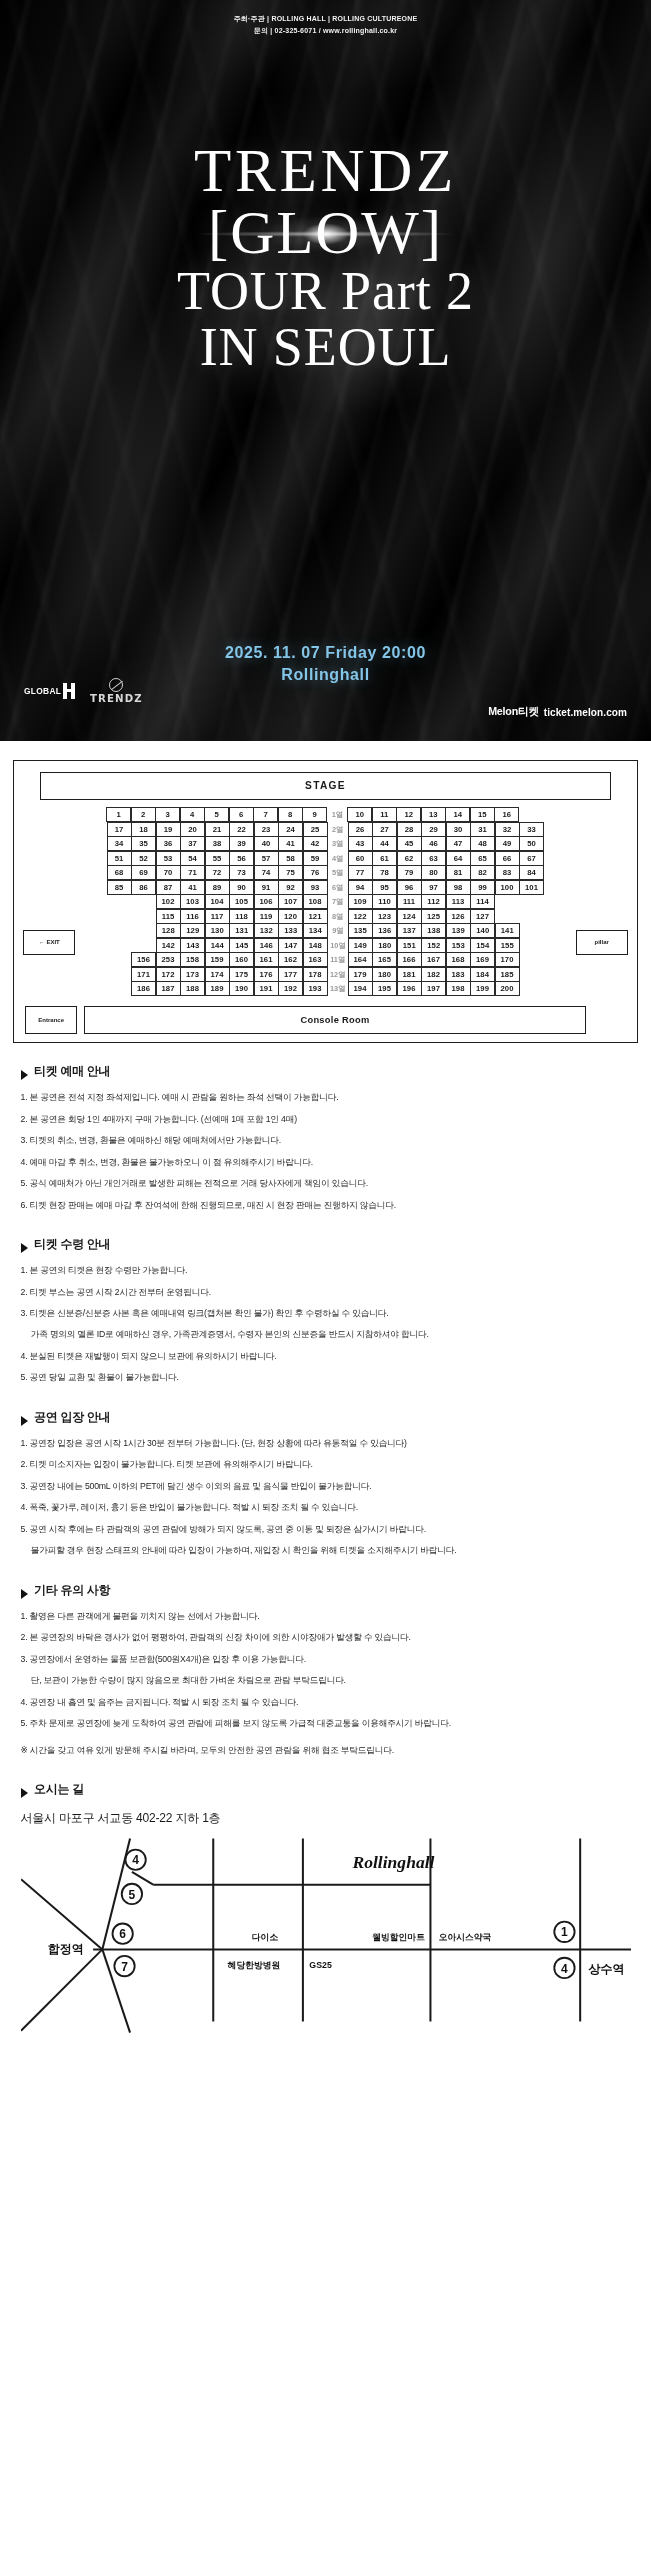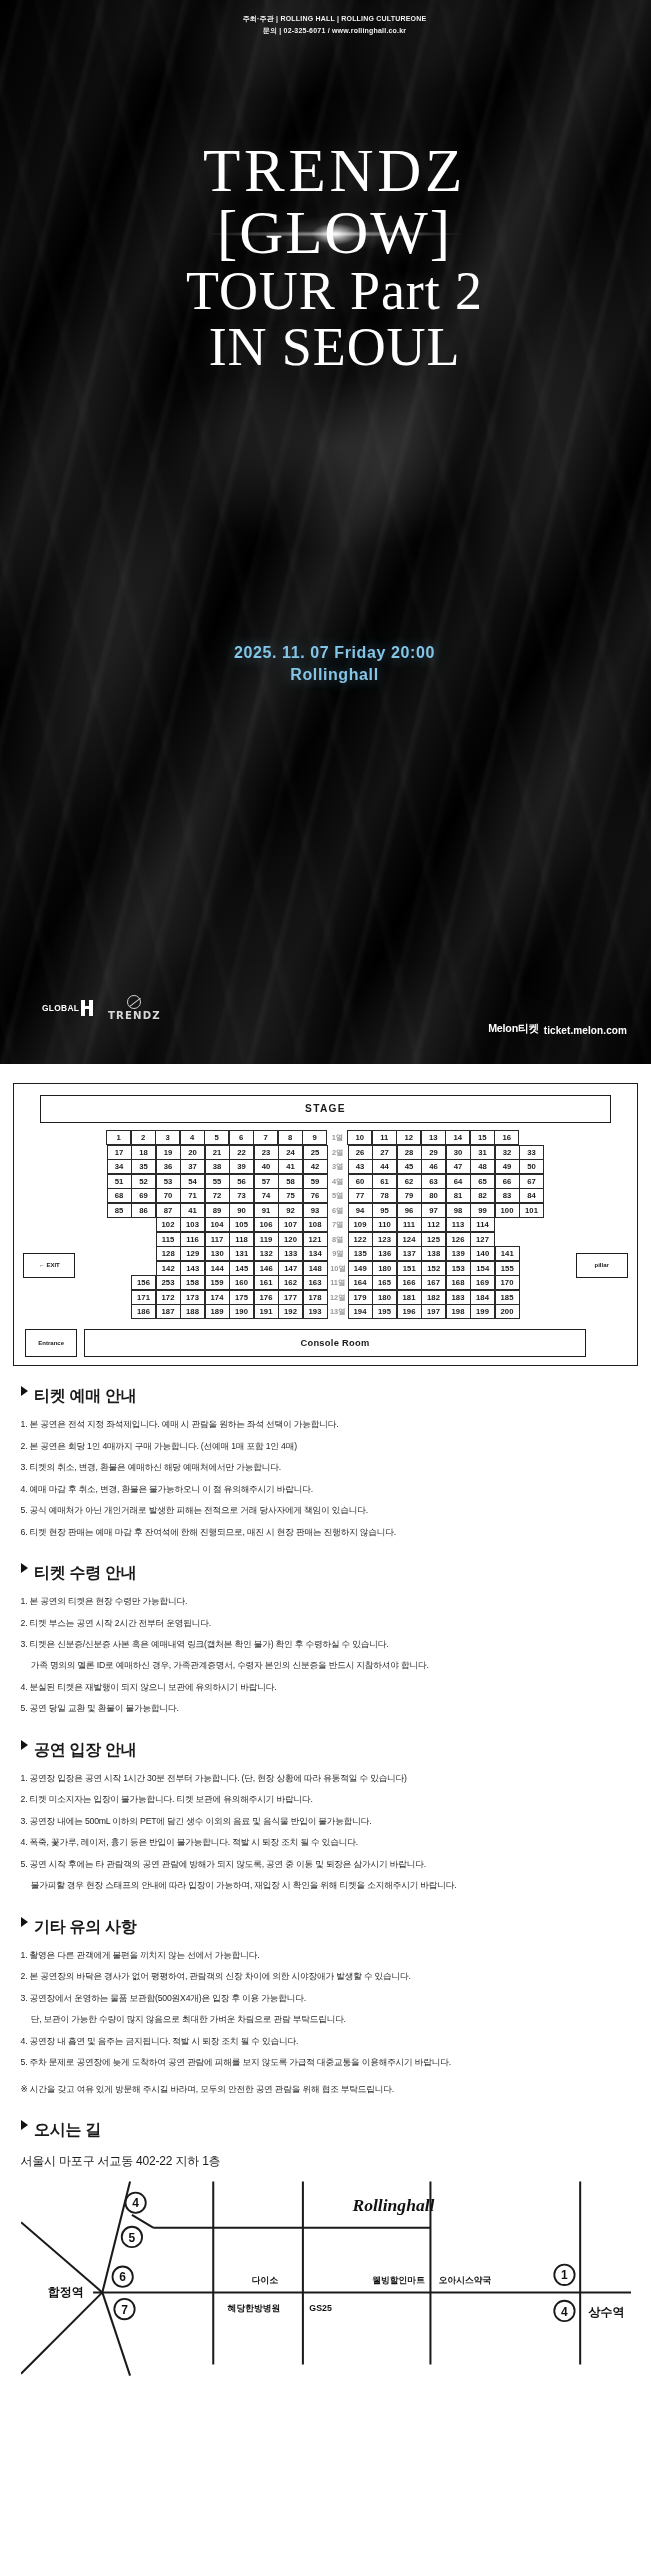--- a/index.html
+++ b/index.html
@@ -8,33 +8,32 @@
     width: 651px;
     font-family: "Liberation Sans", "DejaVu Sans", sans-serif;
     color: #1a1a1a;
     -webkit-font-smoothing: antialiased;
   }
 
   
   .poster {
     position: relative;
     width: 651px;
-    height: 1064px;
+    height: 741px;
     background:
       radial-gradient(ellipse 279px 167px at 52% 42%, rgba(120,120,120,0.30) 0%, rgba(0,0,0,0) 62%),
       radial-gradient(ellipse 186px 465px at 16% 55%, rgba(90,90,90,0.26) 0%, rgba(0,0,0,0) 60%),
       radial-gradient(ellipse 149px 391px at 83% 35%, rgba(95,95,95,0.24) 0%, rgba(0,0,0,0) 62%),
       radial-gradient(ellipse 223px 279px at 92% 78%, rgba(70,70,70,0.22) 0%, rgba(0,0,0,0) 65%),
       radial-gradient(ellipse 242px 242px at 30% 88%, rgba(80,80,80,0.18) 0%, rgba(0,0,0,0) 66%),
       linear-gradient(118deg, #000 0%, #0d0d0d 12%, #000 17%, #151515 24%, #000 30%, #101010 38%,
                       #000 45%, #1b1b1b 52%, #020202 58%, #121212 66%, #000 73%,
                       #171717 80%, #000 86%, #0b0b0b 93%, #000 100%),
       #000000;
     overflow: hidden;
-    padding-left: 18px;
   }
   
   .poster::before {
     content: "";
     position: absolute; inset: -10%;
     background:
       repeating-linear-gradient(104deg,
         rgba(255,255,255,0.000) 0px, rgba(255,255,255,0.000) 24px,
         rgba(255,255,255,0.045) 28px, rgba(255,255,255,0.000) 35px,
         rgba(255,255,255,0.000) 67px,
@@ -93,21 +92,21 @@
     position: absolute; top: 644px; left: 0; right: 0;
     text-align: center;
     color: #84c6e8;
     font-weight: 700;
     text-shadow: 0 0 15px rgba(132,198,232,0.45);
   }
   .date-line { font-size: 16px; letter-spacing: 0.6px; }
   .venue-line { font-size: 16px; letter-spacing: 0.6px; margin-top: 3.7px; }
 
   .poster-footer {
-    position: absolute; bottom: 28px; left: 0; right: 0;
+    position: absolute; bottom: 22px; left: 0; right: 0;
     display: flex; align-items: center; justify-content: space-between;
     padding: 0 24px;
   }
   .logo-group { display: flex; align-items: center; gap: 15px; }
   .logo-globalh {
     display: flex; align-items: center; gap: 1.9px;
     color: #fff; font-size: 8.4px; font-weight: 800; letter-spacing: 0.3px;
   }
   .gh-mark {
     display: inline-block; width: 12px; height: 16px; position: relative;
@@ -125,21 +124,21 @@
   }
   .tz-mark::after {
     content: ""; position: absolute; top: 50%; left: -0.9px; right: -0.9px;
     height: 0.9px; background: #cfcfcf; transform: rotate(-38deg);
   }
   .tz-text {
     color: #d8d8d8; font-size: 10.2px; font-weight: 700; letter-spacing: 1.1px;
     font-family: "DejaVu Sans", sans-serif;
   }
   .melon-group {
-    display: flex; align-items: flex-end; gap: 4.7px; color: #fff; margin-top: 42px;
+    display: flex; align-items: center; gap: 4.7px; color: #fff; margin-top: 42px;
   }
   .melon-brand { font-size: 10.7px; font-weight: 800; letter-spacing: -0.2px; }
   .melon-url { font-size: 10px; font-weight: 600; letter-spacing: 0.1px; }
 
   
   .seatmap-wrap {
     padding: 18.6px 13px 15px;
     background: #fff;
   }
   .seatmap {
@@ -204,22 +203,22 @@
     font-size: 9.3px; font-weight: 800;
     display: flex; align-items: center; justify-content: center;
     letter-spacing: 0.3px;
   }
   .console-pad { width: 33px; flex: 0 0 33px; }
 
   
   .content { padding: 5.6px 20.5px 0; }
   .sec { margin-bottom: 24px; }
   .sec-head {
-    display: flex; align-items: flex-start; gap: 6.5px;
-    font-size: 16px; font-weight: 800; letter-spacing: -0.3px;
+    display: flex; align-items: flex-end; gap: 6.5px;
+    font-size: 12px; font-weight: 800; letter-spacing: -0.3px;
     margin-bottom: 11px;
   }
   .tri {
     width: 0; height: 0;
     border-left: 7.4px solid #111;
     border-top: 5.1px solid transparent;
     border-bottom: 5.1px solid transparent;
   }
   .sec-list { list-style: none; }
   .sec-list li {

